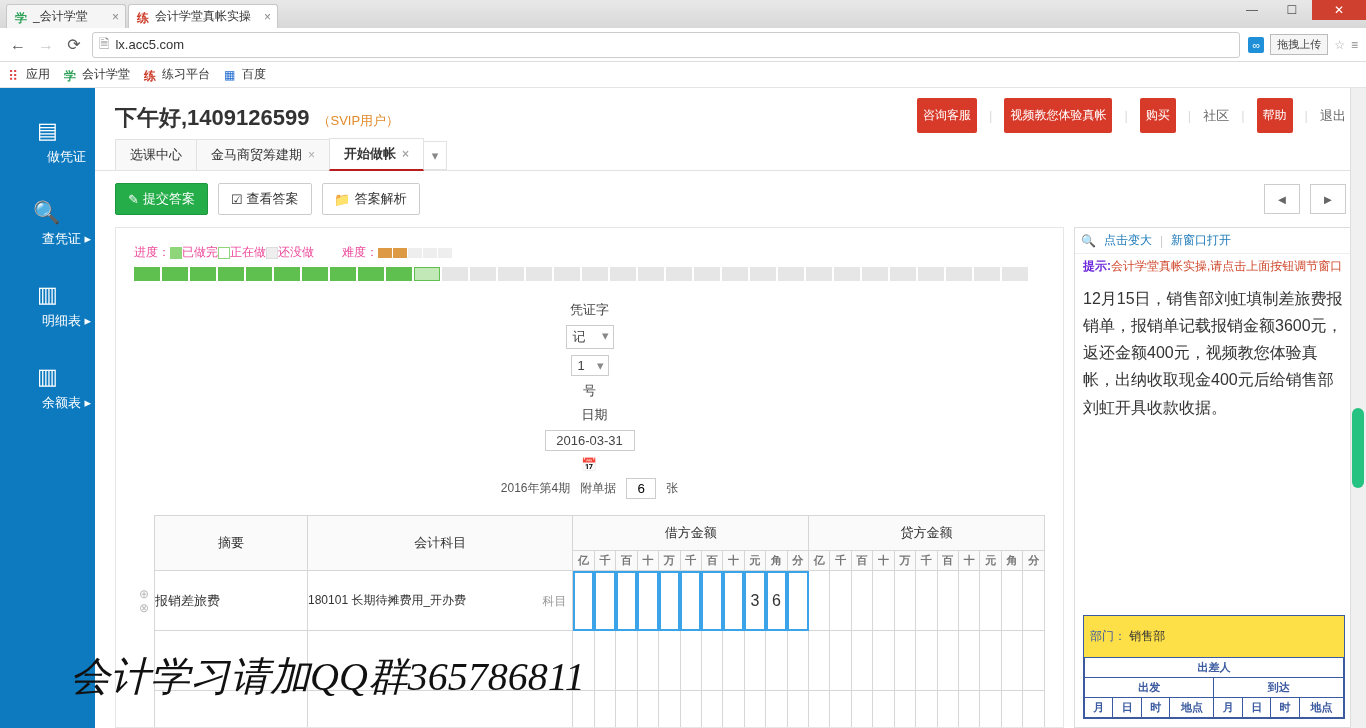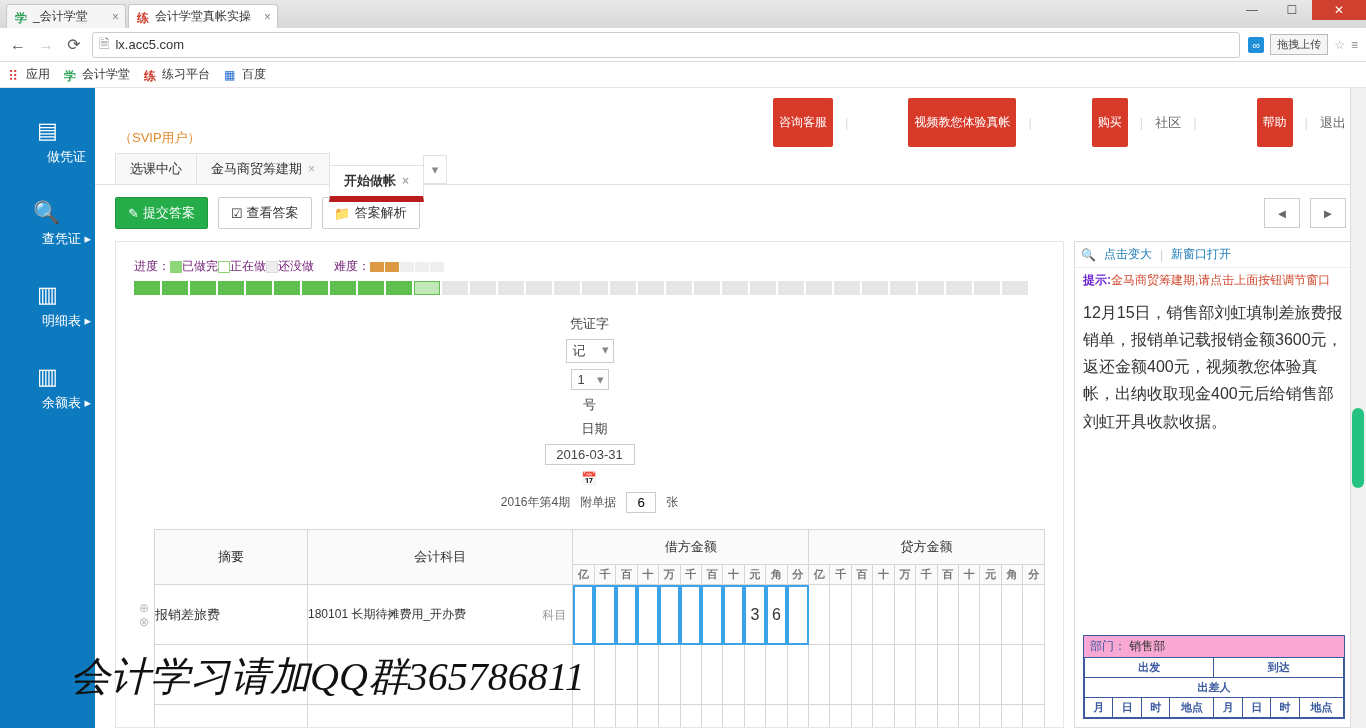--- a/index.html
+++ b/index.html
@@ -31,36 +31,36 @@
 .left-nav { width: 95px; background:#0d7abf; color:#fff; display:flex; flex-direction:column; align-items:center; padding-top:20px; gap:14px;}
 .nav-cell { display:flex; flex-direction:column; align-items:center; gap:4px; font-size:13px; cursor:pointer; padding:10px 0; width:100%;}
 .nav-cell .nic { font-size:22px; }
 .nav-label { font-size:13px;margin-left:38px;}
 .content { flex:1; background:#fff; display:flex; flex-direction:column; overflow:hidden;}
 
 .top-bar { padding: 10px 20px 6px 20px; display:flex; align-items:flex-end; justify-content:space-between; }
 .greet { font-size: 22px; font-weight:bold; display:flex; align-items:baseline; gap:4px;}
 .svip { color:#e28b2a; font-size:13px; font-weight:normal; margin-left:4px;}
 .top-links { display:flex; align-items:center; gap:12px; font-size:13px; color:#666;}
-.pill { background:#d83a2a; color:#fff; padding:16px 6px; border-radius:2px; font-size:12px; cursor:pointer;margin-left:48px;}
+.pill { background:#d83a2a; color:#fff; padding:9px 6px; border-radius:2px; font-size:12px; cursor:pointer;}
 .divider { color:#ddd;}
 
 .tabs-row { display:flex; padding: 0 20px; border-bottom:1px solid #e2e2e2; height:32px; align-items:flex-end;}
 .page-tab { padding:6px 14px; border:1px solid #e2e2e2; border-bottom:none; background:#f8f8f8; font-size:13px; margin-right:-1px; cursor:pointer; display:flex; align-items:center; gap:6px;}
-.page-tab.active { background:#fff; border-bottom:6px solid #b91c1c; position:relative; top:18px; font-weight:bold;}
+.page-tab.active { background:#fff; border-bottom:2px solid #b91c1c; position:relative; top:1px; font-weight:bold;}
 .tab-x { color:#aaa; font-size:12px;}
 .tab-drop { border:1px solid #e2e2e2; width:24px; text-align:center; padding:6px 0; color:#888;}
 
 .toolbar { display:flex; padding:12px 20px; gap:10px; align-items:center;}
 .btn { padding:6px 12px; border:1px solid #ccc; background:#fff; font-size:13px; display:flex; align-items:center; gap:4px; cursor:pointer; border-radius:2px;}
 .btn.primary { background:#24ad49; border-color:#1d963d; color:#fff;}
 .toolbar-spacer { flex:1;}
 .nav-arrow { width:36px; height:30px; border:1px solid #ccc; display:flex; align-items:center; justify-content:center; cursor:pointer; color:#666;}
 
-.subrow { display:flex; padding:0 20px 6px 20px; align-items:center; gap:0; font-size:12px; color:#701a75;}
+.subrow { display:flex; padding:0 20px 6px 20px; align-items:center; gap:0; font-size:12px; color:#ec4899;}
 .legend-sq { width:12px; height:12px; display:inline-block; border:1px solid #aaa;}
 .legend-done { background:#8fd67b; border-color:#8fd67b;}
 .legend-doing { border-color:#8fd67b; background:#fff;}
 .legend-none { background:#eee; border-color:#ddd;}
 .diffbar { display:flex; gap:1px;}
 .diffbar span{ width:14px; height:10px; background:#d94;}
 
 .progress-grid { display:flex; padding:0 20px 10px 20px; gap:2px;}
 .prog-cell { width:26px; height:14px; background:#5fc04f;}
 .prog-cell.doing { background:#c3e8b7; border:1px solid #5fc04f;}
@@ -93,21 +93,21 @@
 
 .right-panel { width:280px; display:flex; flex-direction:column;}
 .task-title { font-size:15px; font-weight:bold; padding:6px 0;}
 .info-box { border:1px solid #ddd; flex:1; display:flex; flex-direction:column; overflow:hidden;}
 .info-top { display:flex; padding:4px 6px; gap:8px; font-size:12px; align-items:center; border-bottom:1px solid #eee; color:#1e7bb9;}
 .info-top span{cursor:pointer;}
 .warn { color:#d04a2f; padding:4px 8px; font-size:12px; line-height:1.4;}
 .warn b{color:#6d28d9;}
 .task-desc { padding:6px 8px; font-size:16px; line-height:1.7; color:#333; overflow:auto; flex:1;}
 .sub-table { margin:8px; border:1px solid #3b5aa0;}
-.sub-head { background:#f9a8d4; color:#3b5aa0; font-size:12px; padding:2px 6px;}
+.sub-head { background:#fde047; color:#3b5aa0; font-size:12px; padding:12px 6px;}
 .sub-tbl { width:100%; border-collapse:collapse; font-size:11px;}
 .sub-tbl th, .sub-tbl td { border:1px solid #3b5aa0; padding:2px 4px; text-align:center; color:#3b5aa0;}
 
 .right-scroll { position:absolute; right:0; top:88px; bottom:0; width:16px; background:#f0f0f0; border-left:1px solid #ddd;}
 .scroll-thumb { position:absolute; right:2px; top:320px; width:12px; height:80px; background:#26c281; border-radius:6px;}
 
 .qq-overlay { position:absolute; left:70px; bottom:24px; font-family:"KaiTi","STKaiti",serif; font-size:40px; color:#111; font-style:italic; pointer-events:none;}
 </style>
 </head>
 <body>
@@ -181,20 +181,21 @@
     </div>
     <div class="nav-cell">
       <span class="nic">▥</span>
       <span class="nav-label">余额表 ▸</span>
     </div>
   </div>
 
   <div class="content">
     <div class="top-bar">
       <div class="greet">
+        <span>下午好,1409126599</span>
         <span class="svip">（SVIP用户）</span>
       </div>
       <div class="top-links">
         <span class="pill">咨询客服</span>
         <span class="divider">|</span>
         <span class="pill">视频教您体验真帐</span>
         <span class="divider">|</span>
         <span class="pill">购买</span>
         <span class="divider">|</span>
         <span>社区</span>
@@ -242,21 +243,21 @@
       <div class="voucher-panel">
 
         <div class="subrow" style="padding:0 0 6px 0">
           <span>进度：</span>
           <span class="legend-sq legend-done"></span>
           <span>已做完</span>
           <span class="legend-sq legend-doing"></span>
           <span>正在做</span>
           <span class="legend-sq legend-none"></span>
           <span>还没做</span>
-          <span style="margin-left:20px">难度：</span>
+          <span style="margin-left:28px">难度：</span>
           <span class="diffbar">
               <span></span>
               <span></span>
               <span style="background:#eee"></span>
               <span style="background:#eee"></span>
               <span style="background:#eee"></span>
             </span>
         </div>
         <div class="progress-grid" id="prog-grid" style="padding:0 0 20px 0">
             <div class="prog-cell"></div>
@@ -469,37 +470,37 @@
 
       <div class="right-panel">
         <div class="info-box">
           <div class="info-top">
             <span>🔍</span>
             <span>点击变大</span>
             <span style="color:#ccc">|</span>
             <span>新窗口打开</span>
           </div>
           <div class="warn">
-            <b>提示:</b><span>金马商贸筹建期,请点击上面按钮调节窗口</span>
+            <b>提示:</b><span>会计学堂真帐实操,请点击上面按钮调节窗口</span>
           </div>
           <div class="task-desc">12月15日，销售部刘虹填制差旅费报销单，报销单记载报销金额3600元，返还金额400元，视频教您体验真帐，出纳收取现金400元后给销售部刘虹开具收款收据。</div>
           <div class="sub-table">
             <div class="sub-head">
               <span>部门：</span>
               <span style="color:#333">销售部</span>
             </div>
             <table class="sub-tbl">
               <tbody>
                   <tr>
+                    <th colspan="8">出差人</th>
+                  </tr>
+              <tr>
                 <th colspan="4">出发</th>
                 <th colspan="4">到达</th>
               </tr>
-              <tr>
-                    <th colspan="8">出差人</th>
-                  </tr>
               <tr id="sub-cols">
                     <th>月</th>
                     <th>日</th>
                     <th>时</th>
                     <th>地点</th>
                     <th>月</th>
                     <th>日</th>
                     <th>时</th>
                     <th>地点</th>
                   </tr>

